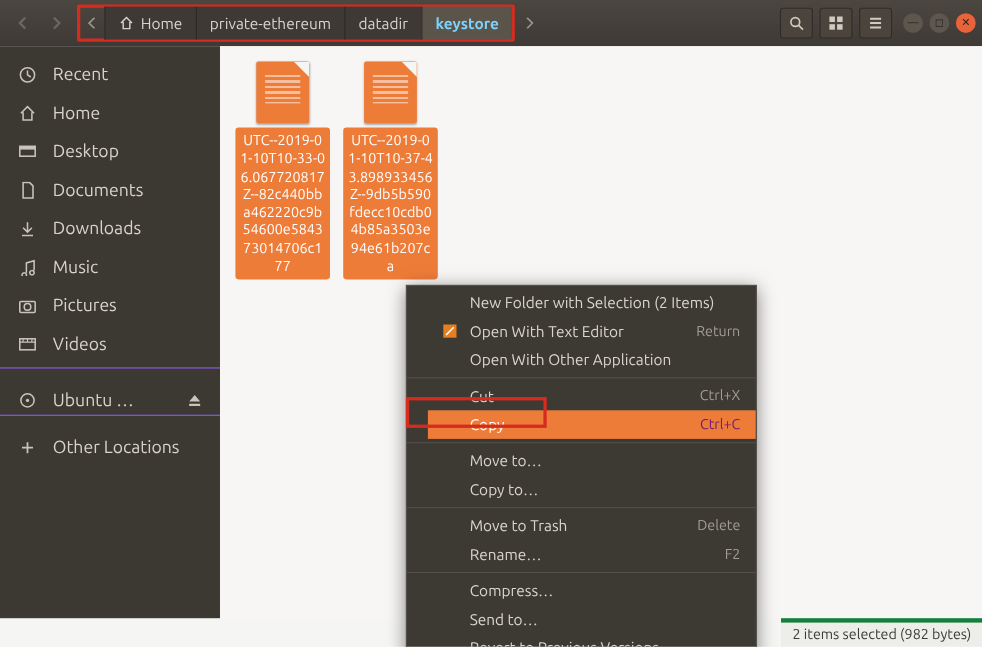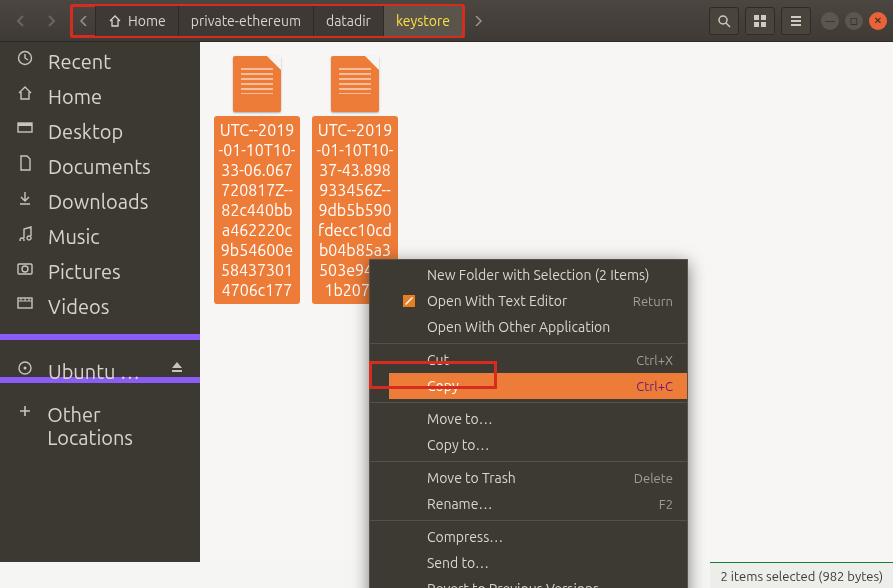--- a/index.html
+++ b/index.html
@@ -6,56 +6,56 @@
 body { width: 893px; height: 588px; background: #f5f5f3; overflow: hidden; position: relative; }
 
 
 .toolbar { height: 42px; background: linear-gradient(#4b4640,#3f3a35); display: flex; align-items: center; padding: 0 6px; border-bottom: 1px solid #2c2824; }
 .tb-btn { width: 30px; height: 30px; display:flex; align-items:center; justify-content:center; color:#ccc7bf; border-radius:4px; }
 .tb-btn.disabled { color:#6b665e; }
 .breadcrumb-wrap { display:flex; align-items:center; margin-left:4px; border:3px solid #d62c1f; border-radius:2px; height:34px; }
 .bc-chev { width:22px; display:flex; align-items:center; justify-content:center; color:#9b958c; height:30px; }
 .bc-seg { height:30px; padding:0 12px; display:flex; align-items:center; color:#d9d4cb; font-size:14px; border-left:1px solid #2e2a25; background:#3e3934; gap:6px; }
 .bc-seg:first-of-type { border-left:none; }
-.bc-seg.active { background:#5a544b; color:#fde047; font-weight:normal; }
+.bc-seg.active { background:#5a544b; color:#7dd3fc; font-weight:bold; }
 .spacer { flex:1; }
 .right-btns { display:flex; gap:6px; }
 .square-btn { width:30px; height:28px; background:#4a443d; border:1px solid #2f2b26; border-radius:3px; display:flex; align-items:center; justify-content:center; color:#d0cbc2; }
 .win-btns { display:flex; gap:6px; margin-left:10px; }
 .win-btn { width:18px; height:18px; border-radius:50%; background:#5c564e; display:flex; align-items:center; justify-content:center; color:#2a2620; font-size:10px; }
 .win-btn.close { background:#e9633a; }
 
 
 .body { display:flex; height:calc(100% - 42px - 26px); }
 .sidebar { width:200px; background:#3c3832; padding:8px 0; }
-.side-item { height:35px; display:flex; align-items:flex-start; padding:0 16px; gap:14px; color:#d9d4cb; font-size:20px; }
+.side-item { height:35px; display:flex; align-items:center; padding:0 16px; gap:14px; color:#d9d4cb; font-size:16px; }
 .side-item .ico { width:18px; display:flex; justify-content:center; color:#c9c4bb; }
-.side-item.sep-above { border-top:6px solid #8b5cf6; margin-top:4px; padding-top:20px; height:39px; }
+.side-item.sep-above { border-top:1px solid #8b5cf6; margin-top:4px; padding-top:20px; height:39px; }
 .eject { margin-left:auto; color:#c9c4bb; }
 
 
 .main { flex:1; background:#f7f6f4; position:relative; padding:14px; display:flex; gap:12px; align-items:flex-start; }
 .file { width:86px; display:flex; flex-direction:column; align-items:center; gap:4px; }
 .file-icon { width:48px; height:56px; background:#ee7c39; border-radius:2px; position:relative; box-shadow:0 1px 2px rgba(0,0,0,.3); }
 .file-icon::before { content:""; position:absolute; top:0; right:0; width:14px; height:14px; background:#f5f5f3; clip-path:polygon(100% 0,0 0,100% 100%); }
 .file-icon::after { content:""; position:absolute; left:8px; right:8px; top:12px; height:26px; background:repeating-linear-gradient(#fff,#fff 2px,transparent 2px,transparent 5px); opacity:.5; }
-.file-label { background:#ee7c39; color:#fff; font-size:16px; text-align:center; padding:4px 4px; line-height:1.25; border-radius:3px; word-break:break-all; width:86px; }
+.file-label { background:#ee7c39; color:#fff; font-size:13px; text-align:center; padding:4px 4px; line-height:1.25; border-radius:3px; word-break:break-all; width:86px; }
 
 
 .ctx { position:absolute; left:369px; top:259px; width:319px; background:#3d3933; border:1px solid #56514a; box-shadow:0 4px 16px rgba(0,0,0,.5); padding:2px 0; font-size:14px; color:#dbd6cd; }
 .ctx-item { height:26px; display:flex; align-items:center; padding:0 14px 0 12px; gap:10px; position:relative;margin-left:19px; }
 .ctx-item .shortcut { margin-left:auto; color:#a39d93; font-size:13px; }
 .ctx-item.hl { background:#ee7c39; color:#fff; }
 .ctx-item.hl .shortcut { color:#701a75; }
 .ctx-sep { height:1px; background:#55504a; margin:3px 0; }
 .ctx-icon { width:16px; height:16px; display:flex; align-items:center; justify-content:center; }
 .copy-outline { position:absolute; left:369px; top:361px; width:128px; height:28px; border:3px solid #d62c1f; pointer-events:none; }
 
 
-.status { position:absolute; bottom:0; right:0; height:26px; background:#ededea; border-top:1px solid #15803d; display:flex; align-items:center; padding:0 10px; font-size:13px; color:#3a3a38; gap:4px; }
+.status { position:absolute; bottom:0; right:0; height:26px; background:#ededea; border-top:4px solid #15803d; display:flex; align-items:center; padding:0 10px; font-size:13px; color:#3a3a38; gap:4px; }
 svg { display:block; }
 </style>
 </head>
 <body>
 
 <div class="toolbar">
   <div class="tb-btn disabled">
       <svg width="12" height="12" viewBox="0 0 12 12">
         <path d="M8 1 L3 6 L8 11" stroke="currentColor" stroke-width="2" fill="none"></path>
       </svg>

